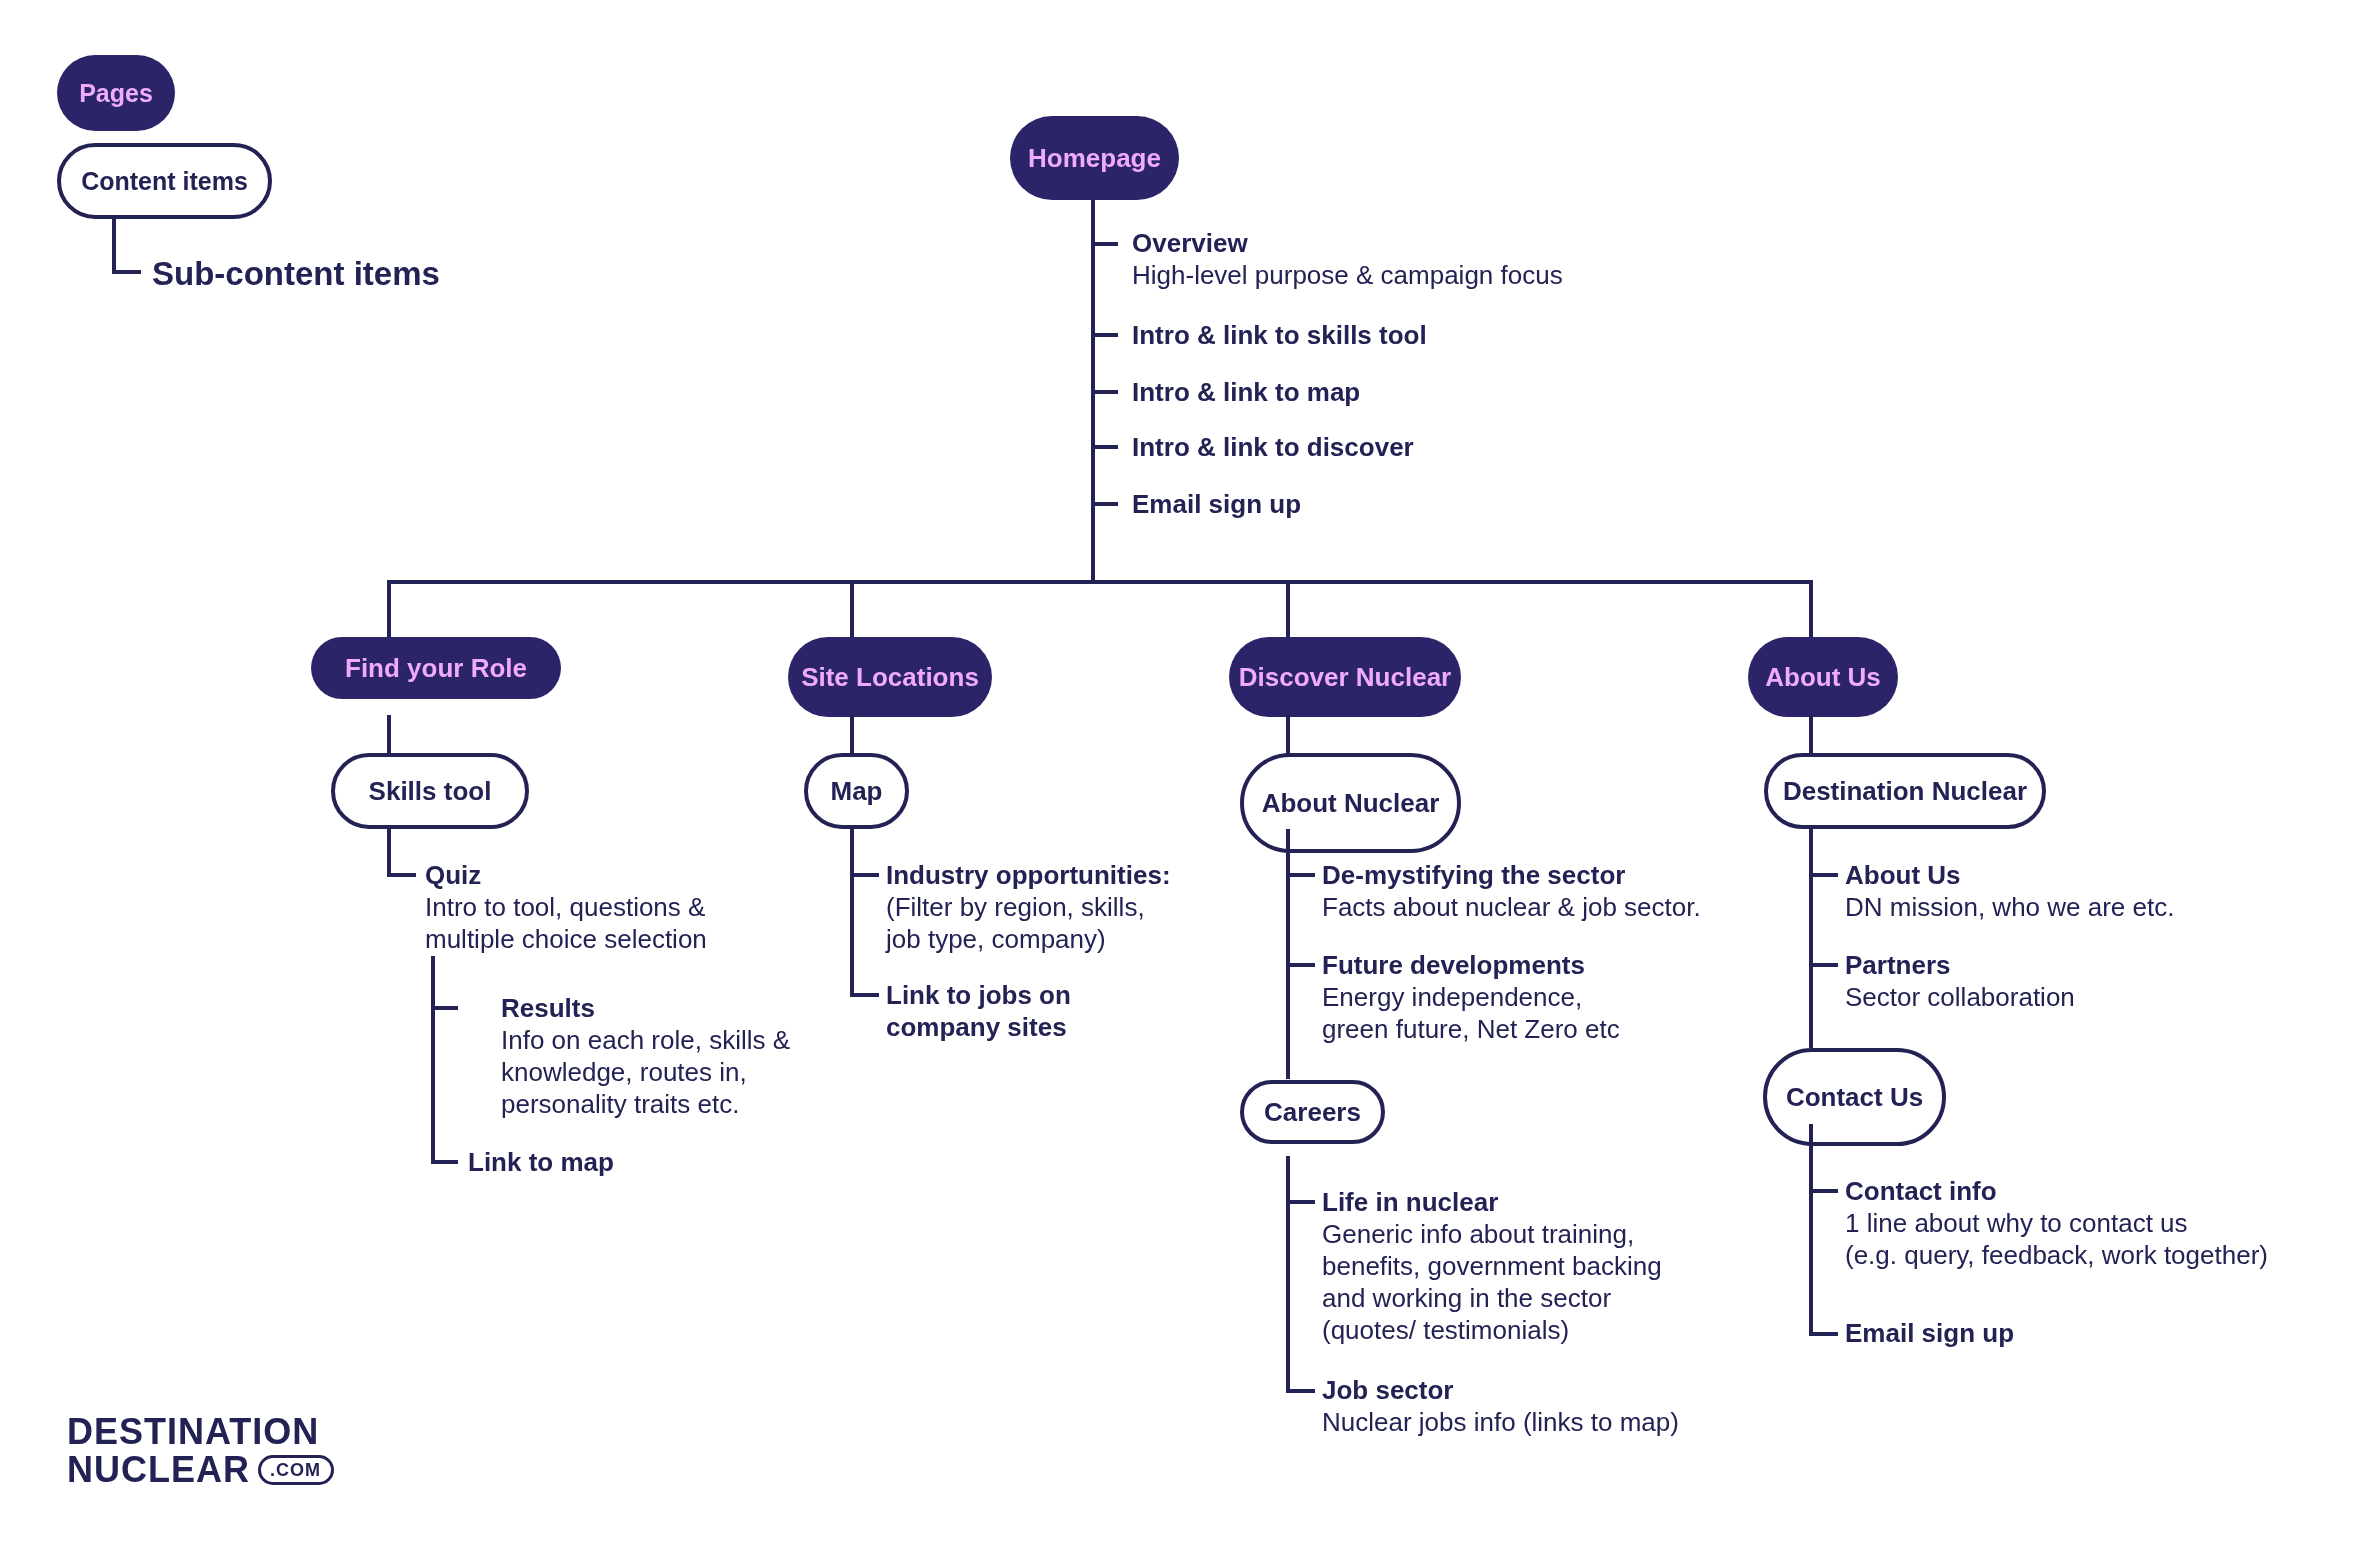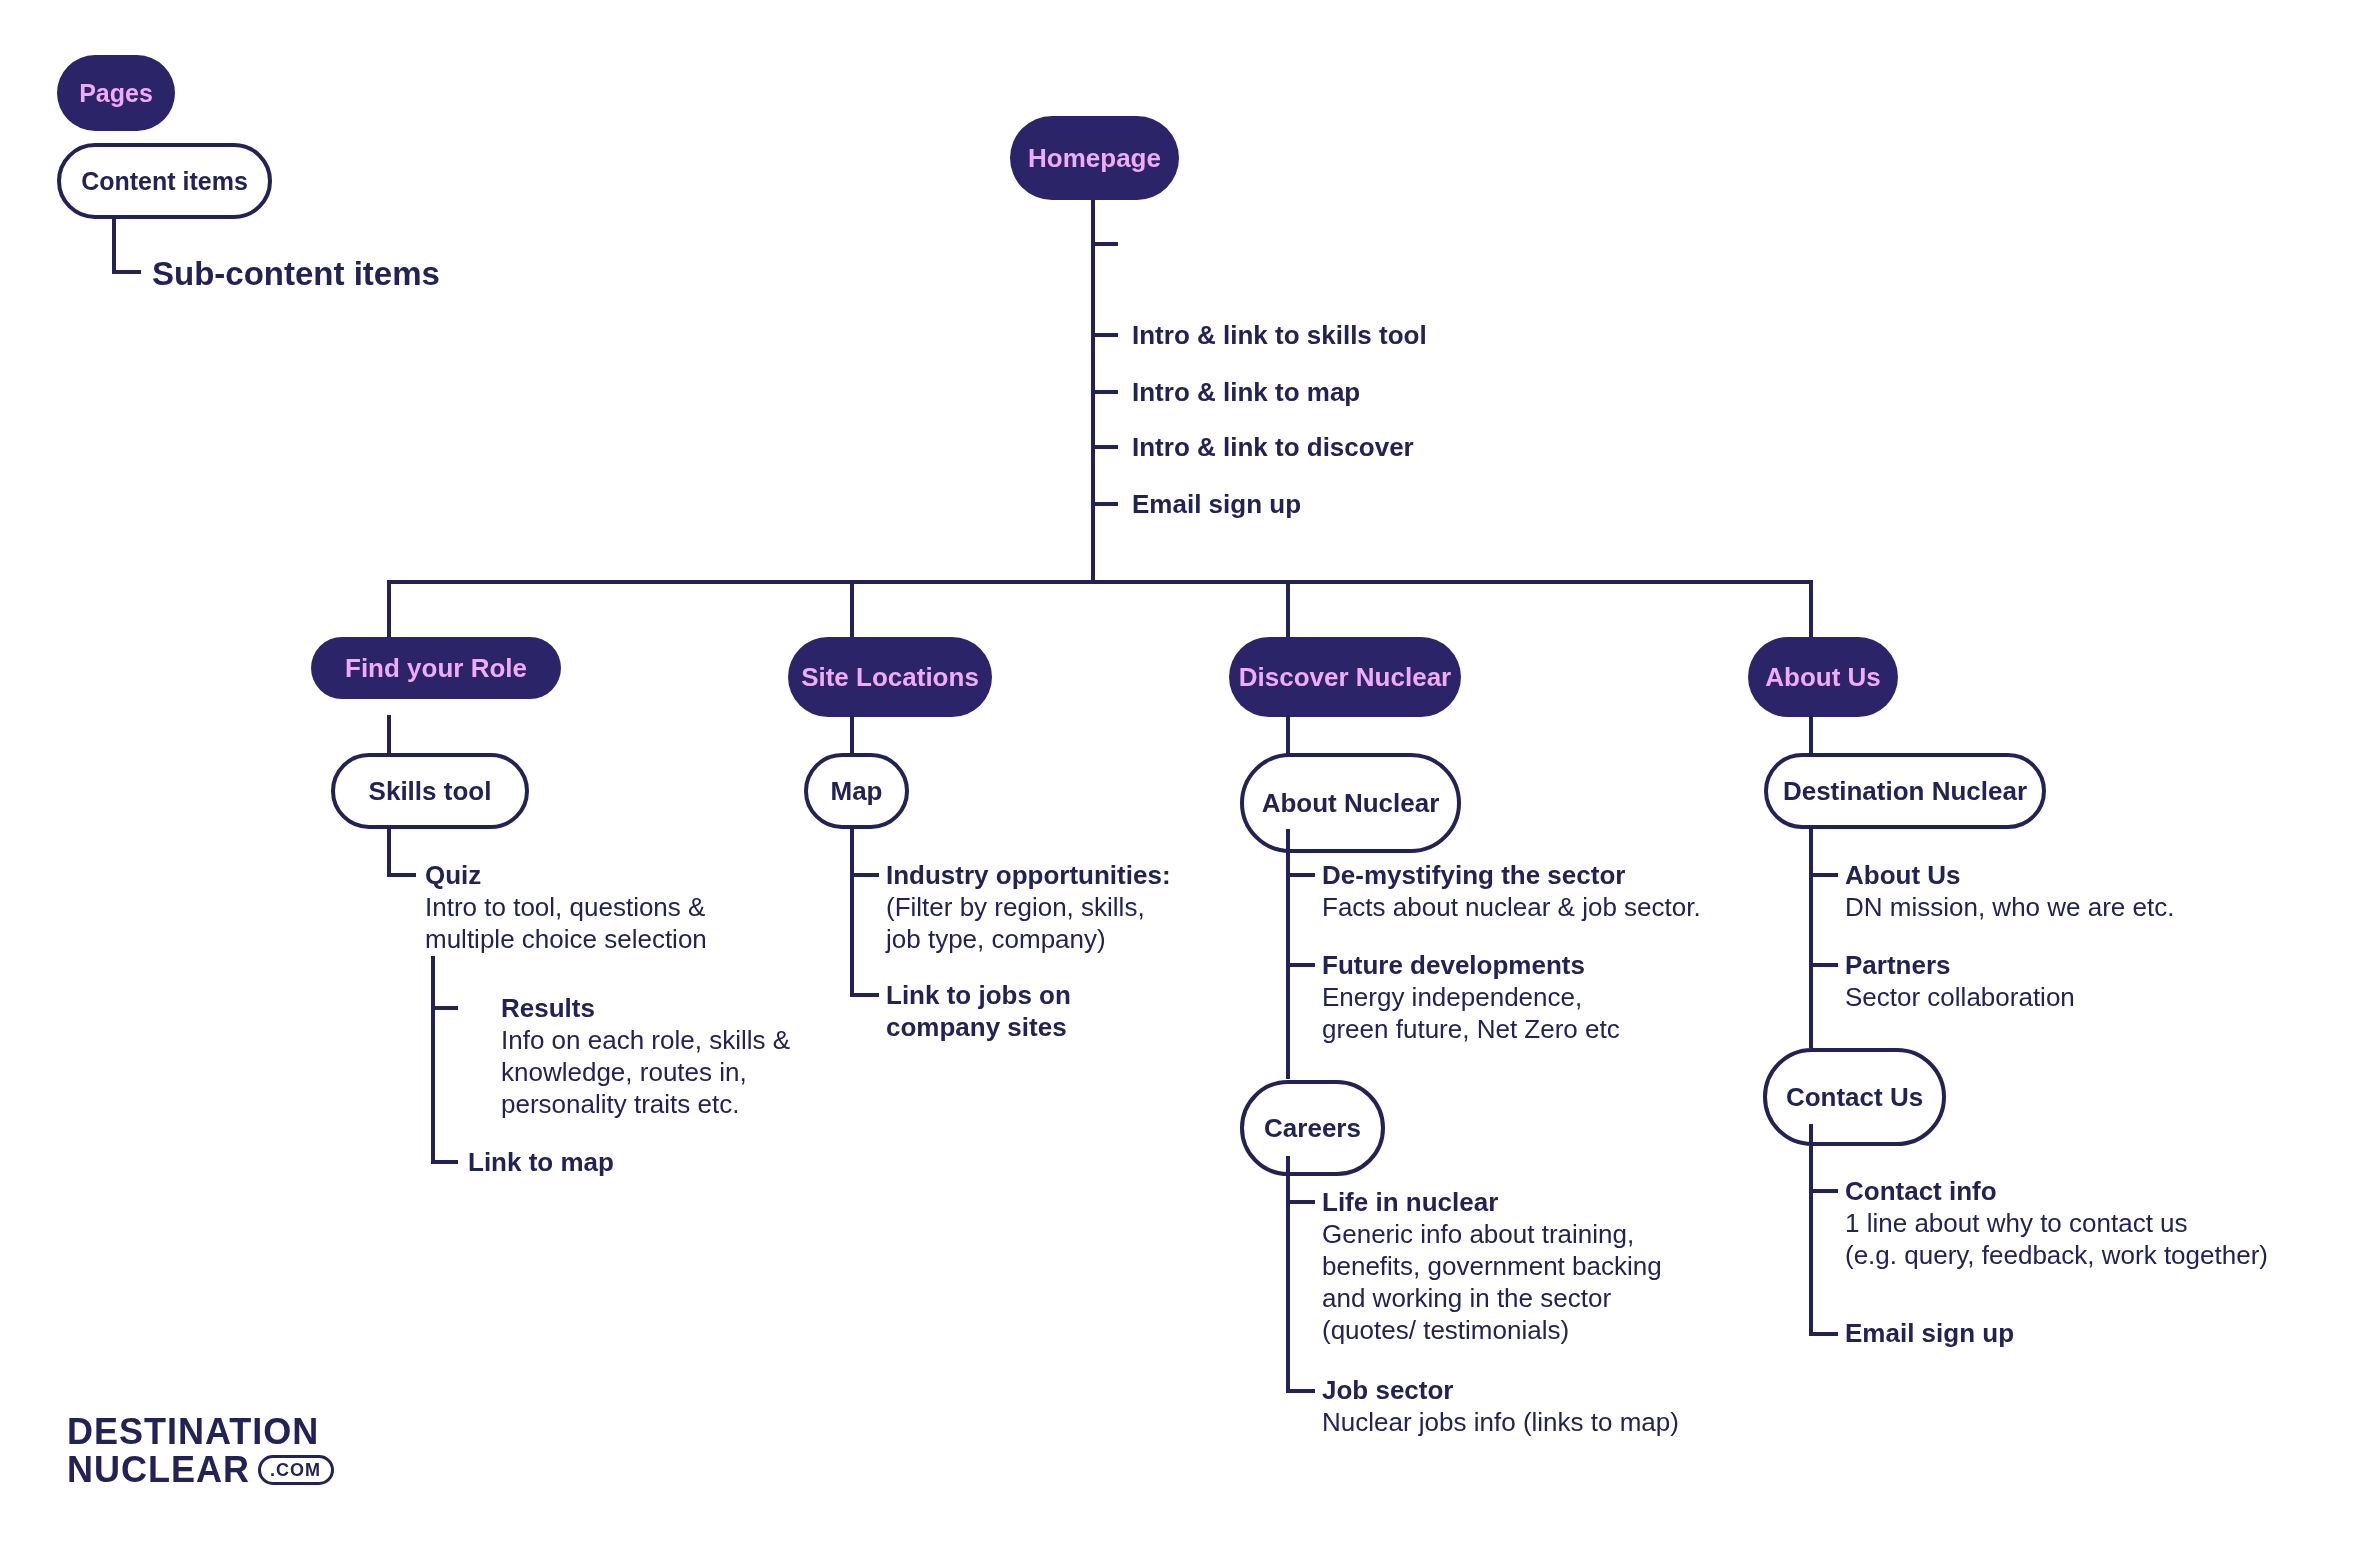--- a/index.html
+++ b/index.html
@@ -74,20 +74,24 @@
     <span>Homepage</span>
   </div>
   <div class="vline" style="left:1091px;top:200px;width:3.8px;height:382px;"></div>
 
   <div class="hline" style="left:1091px;top:242px;width:27px;height:3.8px;"></div>
   <div class="hline" style="left:1091px;top:333px;width:27px;height:3.8px;"></div>
   <div class="hline" style="left:1091px;top:390px;width:27px;height:3.8px;"></div>
   <div class="hline" style="left:1091px;top:445px;width:27px;height:3.8px;"></div>
   <div class="hline" style="left:1091px;top:502px;width:27px;height:3.8px;"></div>
 
+  <div class="item" style="left:1132px;top:227px;">
+    <div class="t">Overview</div>
+    <div class="d">High-level purpose &amp; campaign focus</div>
+  </div>
   <div class="item" style="left:1132px;top:319px;">
     <div class="t">Intro &amp; link to skills tool</div>
   </div>
   <div class="item" style="left:1132px;top:376px;">
     <div class="t">Intro &amp; link to map</div>
   </div>
   <div class="item" style="left:1132px;top:431px;">
     <div class="t">Intro &amp; link to discover</div>
   </div>
   <div class="item" style="left:1132px;top:488px;">
@@ -169,21 +173,21 @@
   <div class="item" style="left:1322px;top:859px;">
     <div class="t">De-mystifying the sector</div>
     <div class="d">Facts about nuclear &amp; job sector.</div>
   </div>
   <div class="hline" style="left:1286px;top:963px;width:28.5px;height:3.8px;"></div>
   <div class="item" style="left:1322px;top:949px;">
     <div class="t">Future developments</div>
     <div class="d">Energy independence,
 green future, Net Zero etc</div>
   </div>
-  <div class="pill-outline" style="left:1240px;top:1080px;width:145px;height:96px;text-align:center;">
+  <div class="pill-outline" style="left:1240px;top:1080px;width:145px;height:64px;text-align:center;">
     <span>Careers</span>
   </div>
   <div class="vline" style="left:1286px;top:1156px;width:3.8px;height:237px;"></div>
   <div class="hline" style="left:1286px;top:1200px;width:28.5px;height:3.8px;"></div>
   <div class="item" style="left:1322px;top:1186px;">
     <div class="t">Life in nuclear</div>
     <div class="d">Generic info about training,
 benefits, government backing
 and working in the sector
 (quotes/ testimonials)</div>

